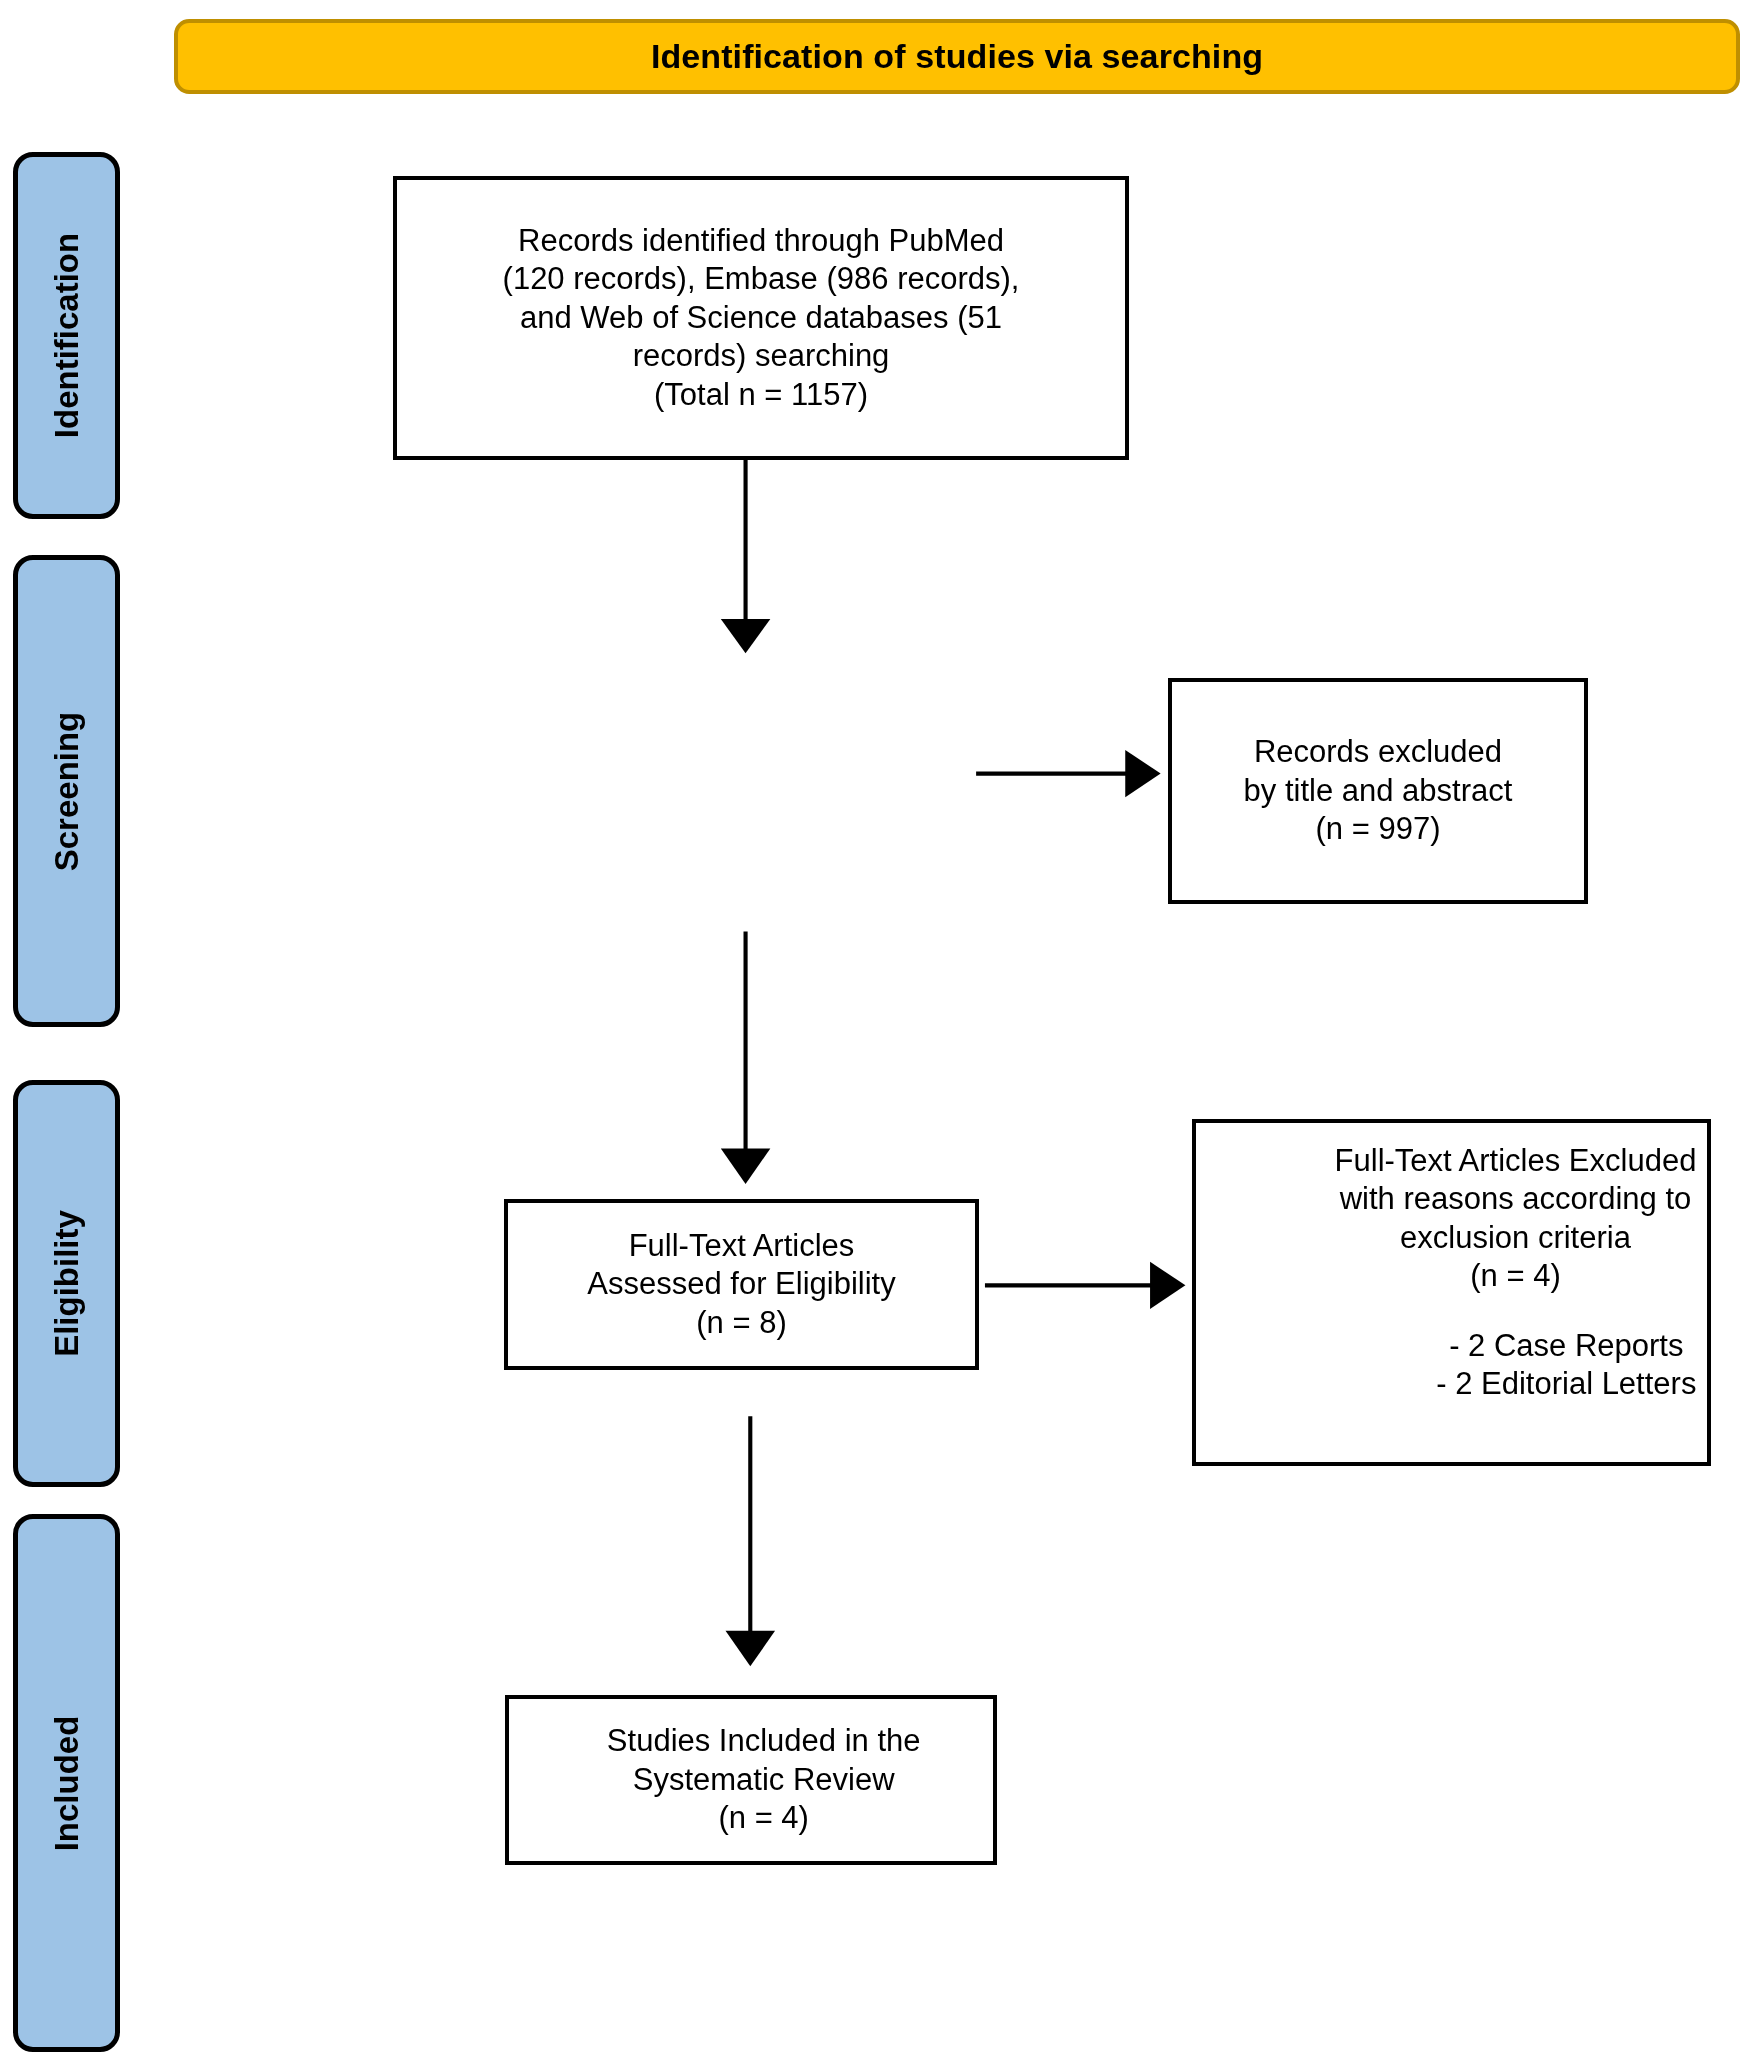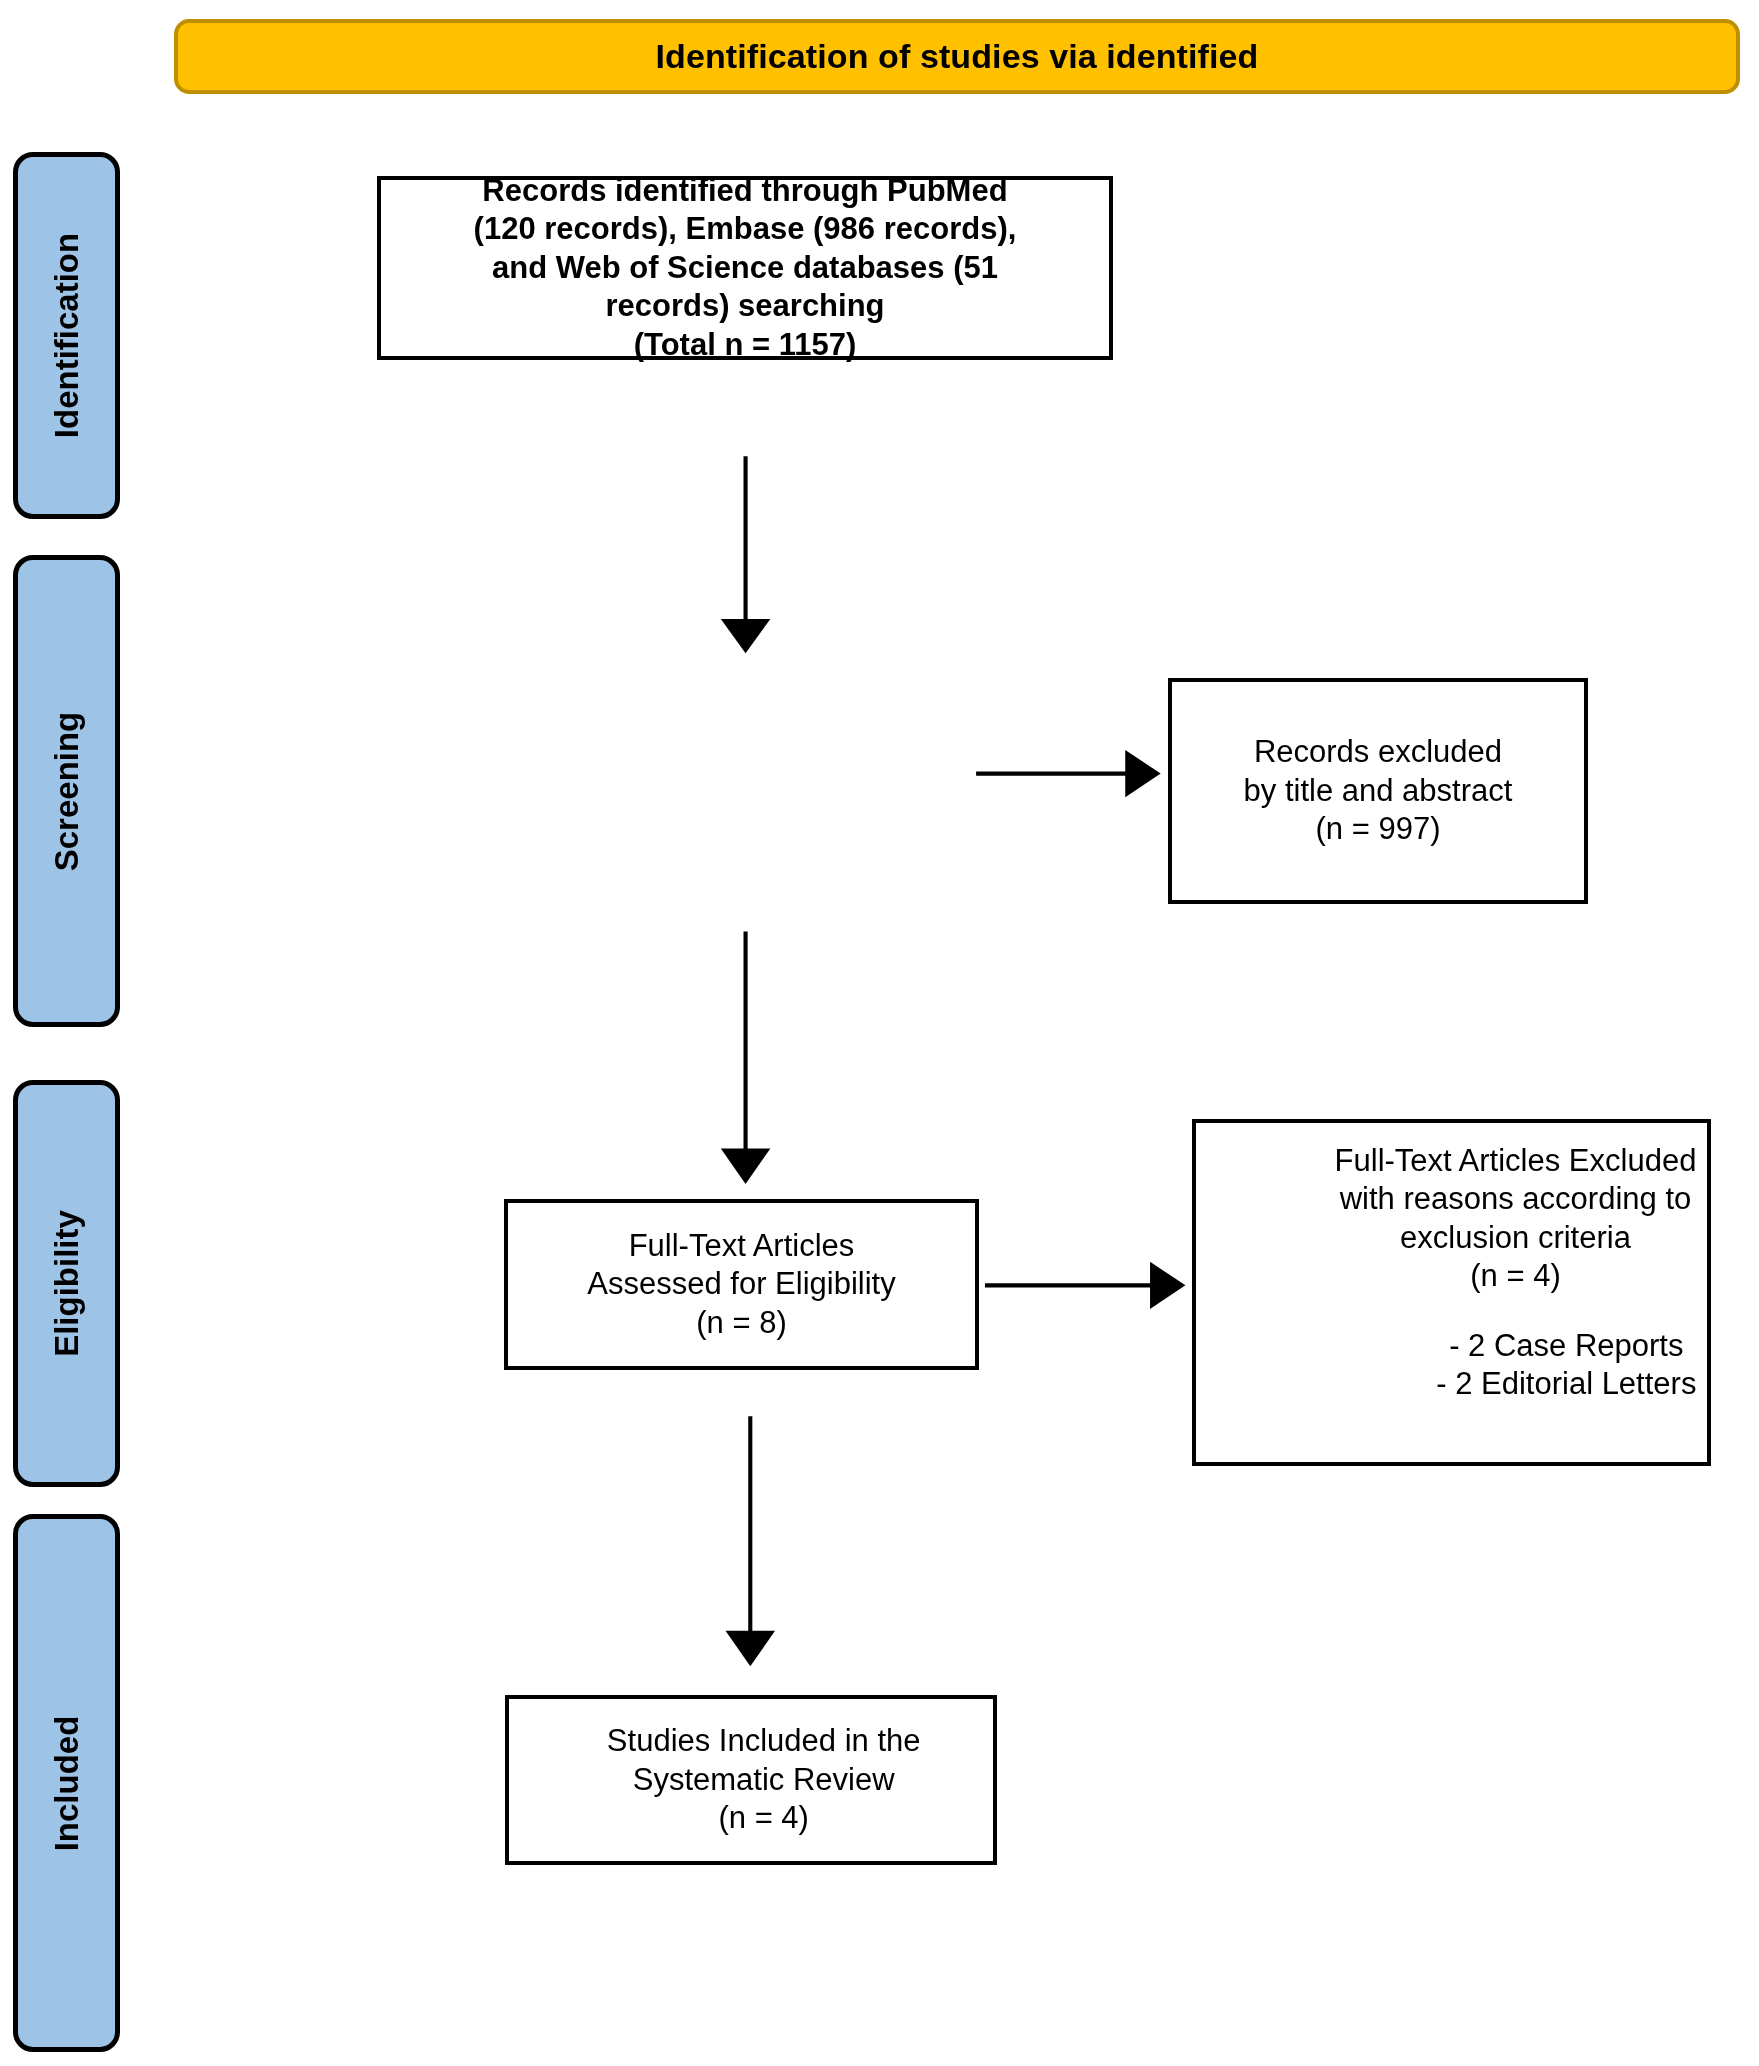--- a/index.html
+++ b/index.html
@@ -106,40 +106,40 @@
     height: 2066px;
     pointer-events: none;
   }
 </style>
 </head>
 <body>
 
 <div id="canvas">
 
   <div class="banner">
-    <div class="banner-title">Identification of studies via identified</div>
+    <div class="banner-title">Identification of studies via searching</div>
   </div>
 
   <div class="stage" style="top:152px; height:367px;">
     <span class="stage-label">Identification</span>
   </div>
 
   <div class="stage" style="top:555px; height:472px;">
     <span class="stage-label">Screening</span>
   </div>
 
   <div class="stage" style="top:1080px; height:407px;">
     <span class="stage-label">Eligibility</span>
   </div>
 
   <div class="stage" style="top:1514px; height:538px;">
     <span class="stage-label">Included</span>
   </div>
 
-  <div class="box" style="left:377px; top:176px; width:736px; height:184px;font-weight:bold;">
+  <div class="box" style="left:393px; top:176px; width:736px; height:284px;">
     <div class="box-text">Records identified through PubMed
 (120 records), Embase (986 records),
 and Web of Science databases (51
 records) searching
 (Total n = 1157)</div>
   </div>
 
 
   <div class="box" style="left:1168px; top:678px; width:420px; height:226px;">
     <div class="box-text">Records excluded

